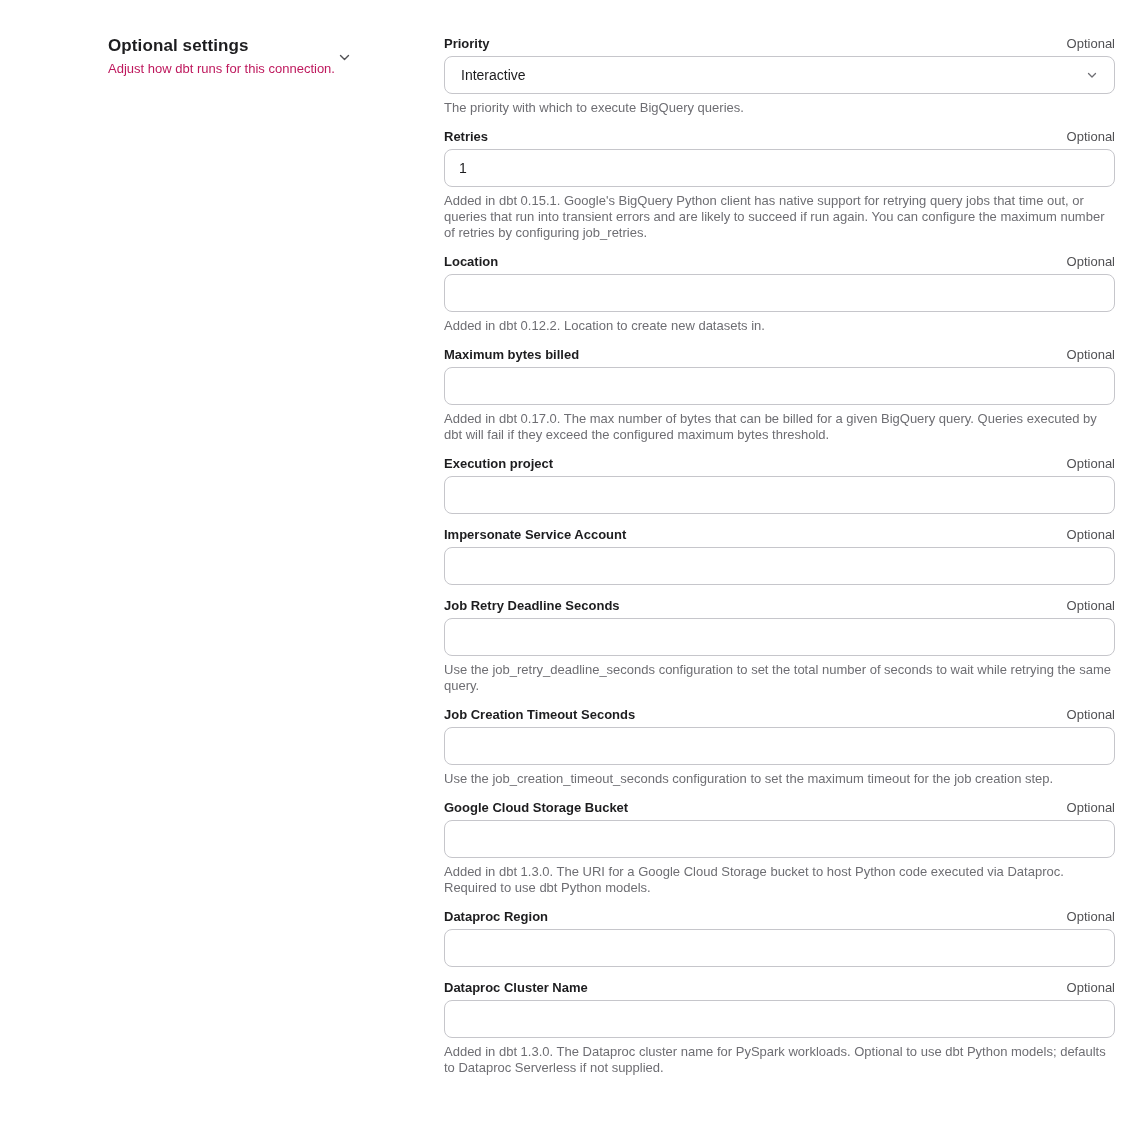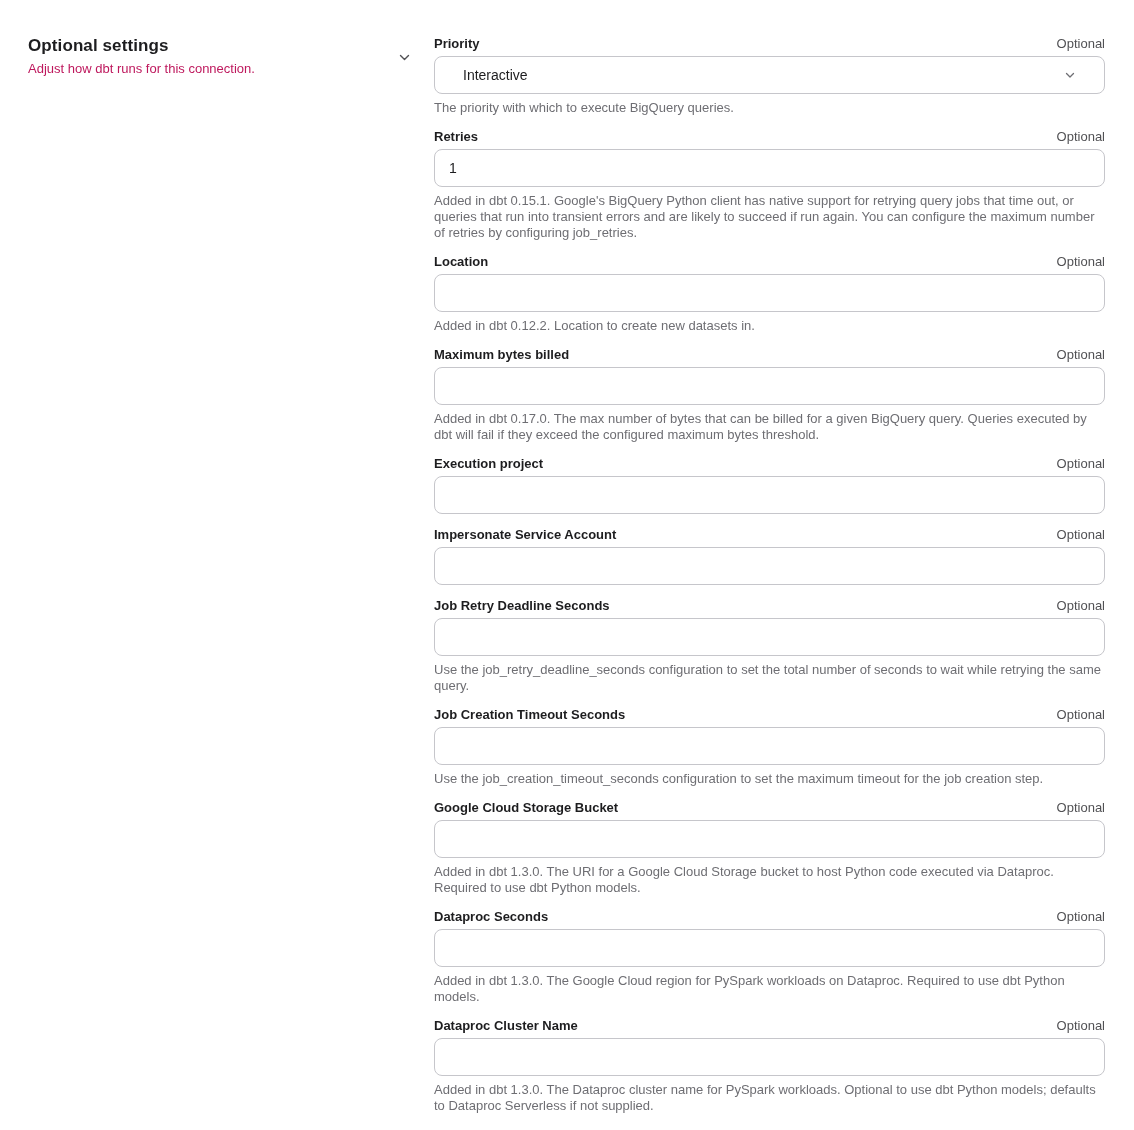--- a/index.html
+++ b/index.html
@@ -16,22 +16,23 @@
   .container {
     display: flex;
     align-items: flex-start;
     width: 1134px;
   }
   
   .left-panel {
     flex: 0 0 434px;
     padding: 36px 20px 0 28px;
     display: flex;
-    justify-content: space-between;
+    justify-content: center;
     align-items: flex-start;
+    margin-left: 10px;
   }
   .section-title {
     margin: 0 0 5px 0;
     font-size: 17px;
     font-weight: 700;
     color: #1d1d1f;
     letter-spacing: 0.1px;
   }
   .section-subtitle {
     margin: 0;
@@ -82,21 +83,21 @@
     padding: 0 14px;
     font-size: 14px;
     color: #1d1d1f;
     font-family: "Liberation Sans", sans-serif;
     outline: none;
   }
   .select {
     display: flex;
     align-items: center;
     justify-content: space-between;
-    padding: 0 28px;
+    padding: 0 16px;
     cursor: pointer;
   }
   .select-value {
     font-size: 14px;
     color: #1d1d1f;
   }
   .help {
     margin-top: 6px;
     font-size: 13px;
     color: #6e6e73;
@@ -196,24 +197,24 @@
   <div class="field">
     <div class="field-head">
       <span class="field-label">Google Cloud Storage Bucket</span>
       <span class="optional-badge">Optional</span>
     </div>
     <input type="text" class="control" value="" style=""><div class="help">Added in dbt 1.3.0. The URI for a Google Cloud Storage bucket to host Python code executed via Dataproc. Required to use dbt Python models.</div>
   </div>
 
   <div class="field">
     <div class="field-head">
-      <span class="field-label">Dataproc Seconds</span>
-      <span class="optional-badge">Optional</span>
-    </div>
-    <input type="text" class="control" value="" style=""><div class="help">Added in dbt 1.3.0. The Google Cloud region for PySpark workloads on Dataproc. Required to use dbt Python models.</div>
+      <span class="field-label">Dataproc Region</span>
+      <span class="optional-badge">Optional</span>
+    </div>
+    <input type="text" class="control" value="" style="">
   </div>
 
   <div class="field">
     <div class="field-head">
       <span class="field-label">Dataproc Cluster Name</span>
       <span class="optional-badge">Optional</span>
     </div>
     <input type="text" class="control" value="" style=""><div class="help">Added in dbt 1.3.0. The Dataproc cluster name for PySpark workloads. Optional to use dbt Python models; defaults to Dataproc Serverless if not supplied.</div>
   </div>
 </div>

